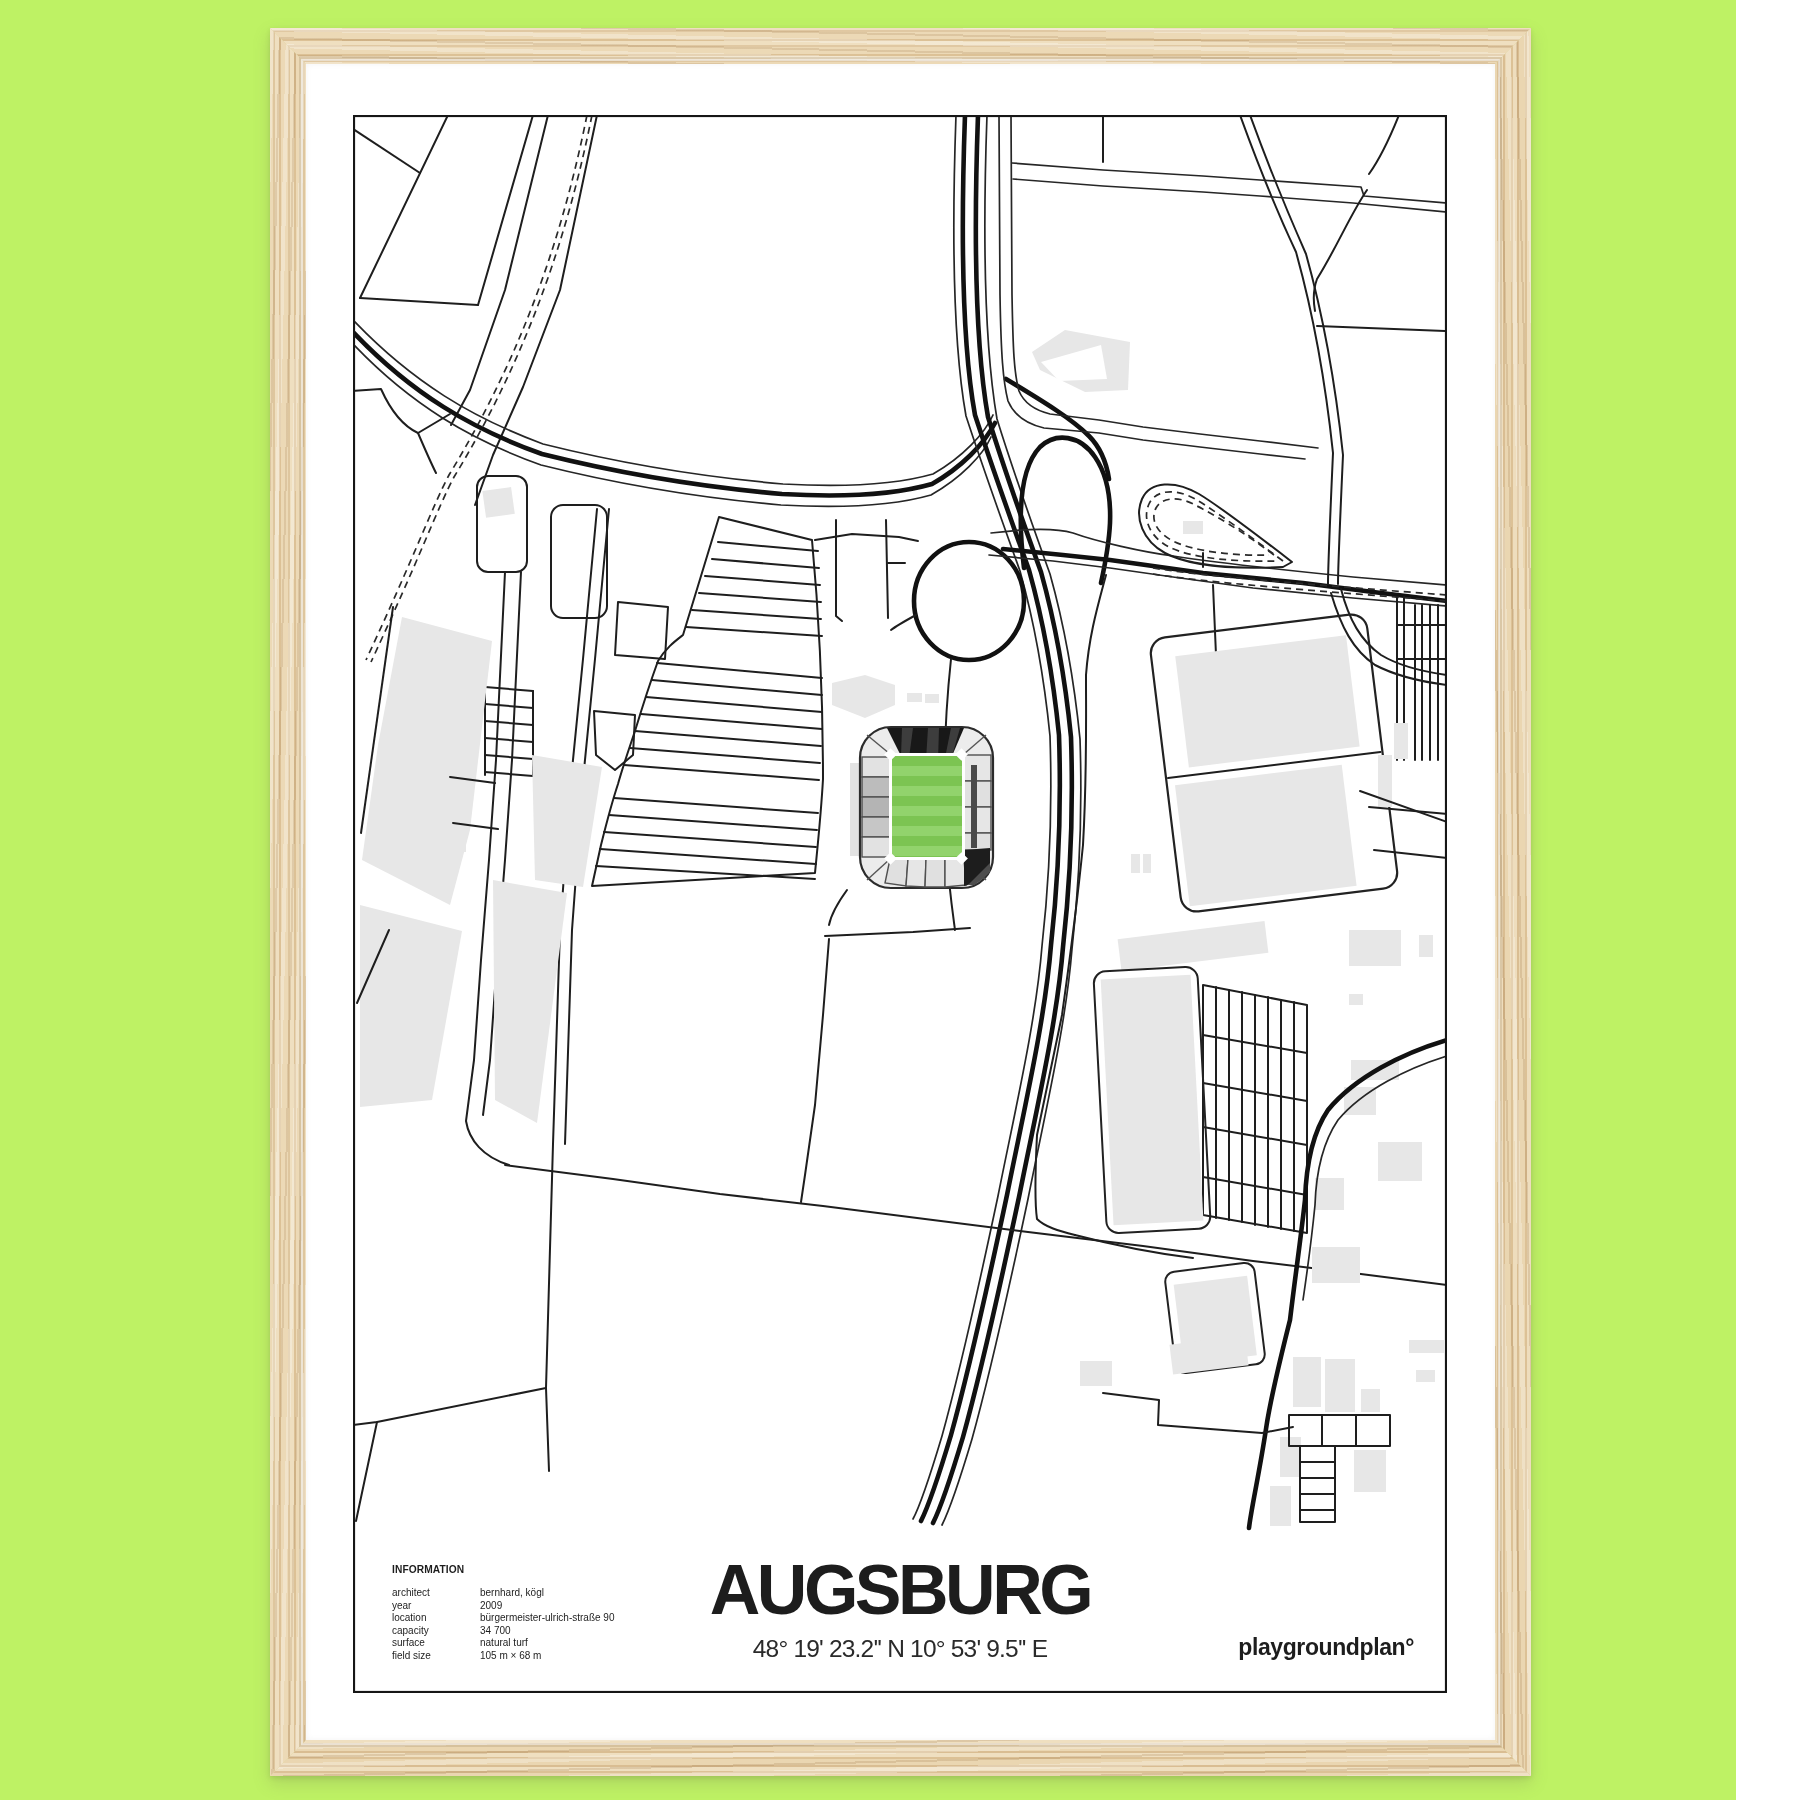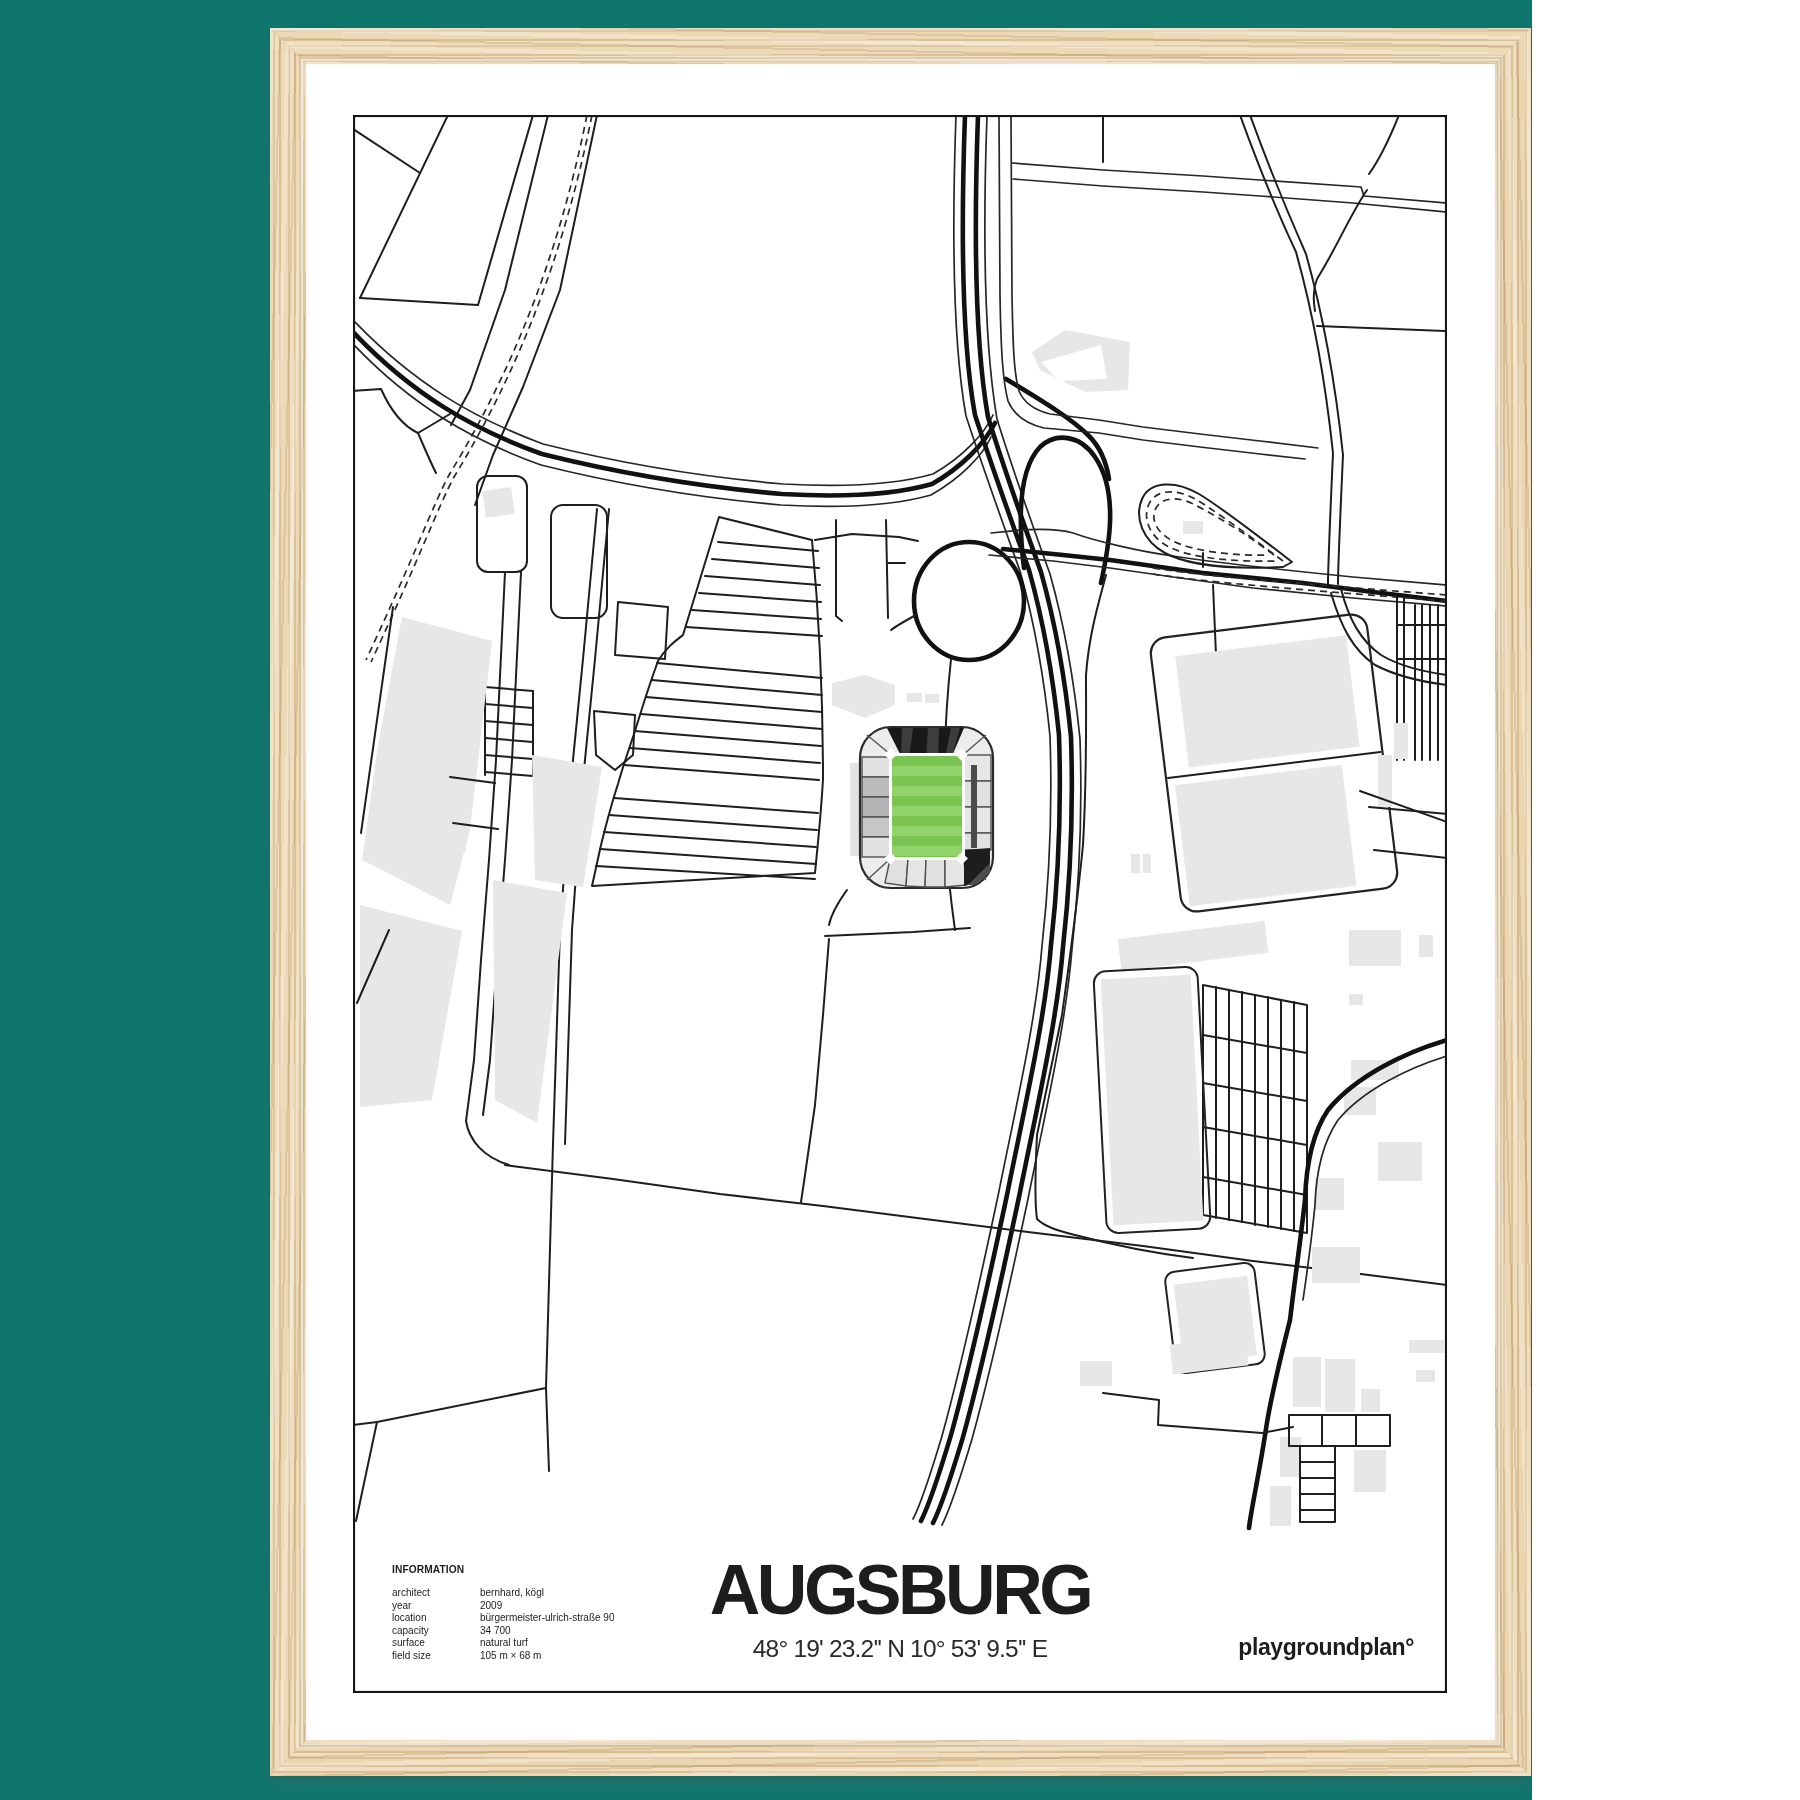--- a/index.html
+++ b/index.html
@@ -1,17 +1,17 @@
 <!DOCTYPE html>
 <html><head>
 <meta charset="utf-8">
 <style>
   html,body{margin:0;padding:0;background:#ffffff;width:1800px;height:1800px;
     font-family:"Liberation Sans", sans-serif;}
-  .page{position:relative;width:1532px;height:1800px;background:#0f766e;overflow:hidden;}
+  .page{position:relative;width:1736px;height:1800px;background:#bef264;overflow:hidden;}
   .frame{position:absolute;left:270px;top:28px;width:1261px;height:1748px;
     box-shadow:0 7px 16px rgba(110,100,85,.22), 0 2px 5px rgba(0,0,0,.10);}
   .fs{position:absolute;}
   .ftop{left:0;top:0;width:1261px;height:37px;
     background:
       repeating-linear-gradient(1.2deg,rgba(255,255,255,.28) 0 4px,rgba(0,0,0,0) 4px 9px,rgba(150,108,60,.18) 9px 11px,rgba(0,0,0,0) 11px 17px),
       repeating-linear-gradient(0deg,#ecd9b6 0 3px,#e0c8a2 3px 5px,#efdfc0 5px 9px,#dcc196 9px 11px,#ecd9b6 11px 15px),
       #e8d4af;
     clip-path:polygon(0 0,100% 0,calc(100% - 37px) 100%,37px 100%);}
   .fbottom{left:0;bottom:0;width:1261px;height:37px;

